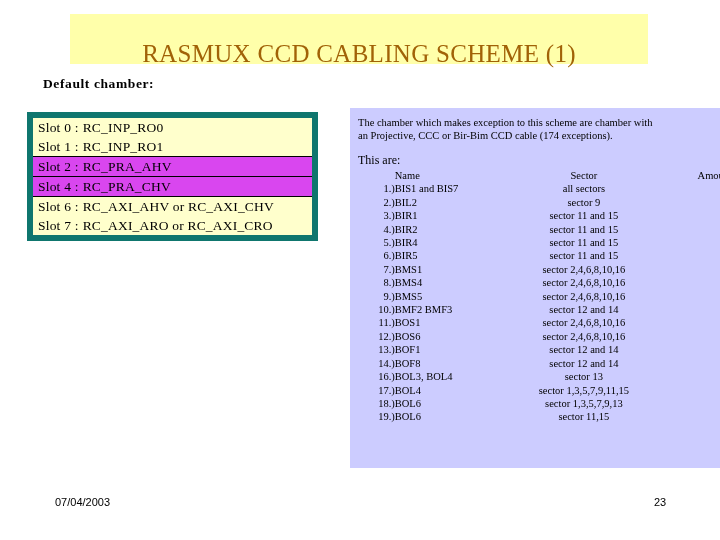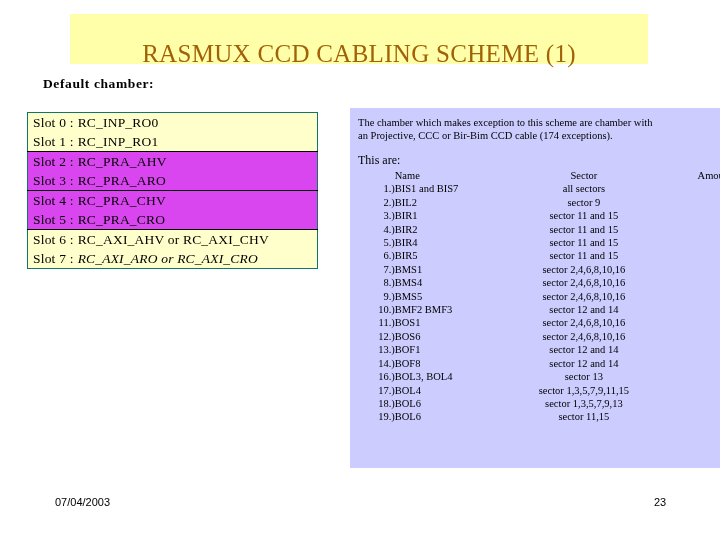--- a/index.html
+++ b/index.html
@@ -55,21 +55,21 @@
     letter-spacing: 0.6px;
     margin-left: 16px;
   }
 
   #slot-table {
     position: absolute;
     left: 27px;
     top: 112px;
     width: 291px;
     border-collapse: collapse;
-    border: 1px solid #0f766e;
+    border: 6px solid #0f766e;
     background: #ffffcc;
   }
   #slot-table td {
     padding: 0 0 0 5px;
     height: 19px;
     line-height: 19px;
     font-family: "Liberation Serif", serif;
     font-size: 13.5px;
     color: #000000;
     white-space: nowrap;
@@ -170,39 +170,31 @@
           <td style="padding-left: 4px; width: 100%;">RC_INP_RO0</td>
         </tr>
         <tr class="slot-row bg-yellow">
           <td class="slot-cell-label">Slot 1 :</td>
           <td style="padding-left: 4px; width: 100%;">RC_INP_RO1</td>
         </tr>
         <tr class="slot-row bg-green group-top">
           <td class="slot-cell-label">Slot 2 :</td>
           <td style="padding-left: 4px; width: 100%;">RC_PRA_AHV</td>
         </tr>
-        <tr class="slot-row bg-green">
-          <td class="slot-cell-label">Slot 3 :</td>
-          <td style="padding-left: 4px; width: 100%;">RC_PRA_ARO</td>
-        </tr>
         <tr class="slot-row bg-green group-top">
           <td class="slot-cell-label">Slot 4 :</td>
           <td style="padding-left: 4px; width: 100%;">RC_PRA_CHV</td>
         </tr>
-        <tr class="slot-row bg-green">
-          <td class="slot-cell-label">Slot 5 :</td>
-          <td style="padding-left: 4px; width: 100%;">RC_PRA_CRO</td>
-        </tr>
         <tr class="slot-row bg-yellow group-top">
           <td class="slot-cell-label">Slot 6 :</td>
           <td style="padding-left: 4px; width: 100%;">RC_AXI_AHV or RC_AXI_CHV</td>
         </tr>
         <tr class="slot-row bg-yellow">
           <td class="slot-cell-label">Slot 7 :</td>
-          <td style="padding-left: 4px; width: 100%; font-style: italic;">RC_AXI_ARO or RC_AXI_CRO</td>
+          <td style="padding-left: 4px; width: 100%;">RC_AXI_ARO or RC_AXI_CRO</td>
         </tr>
       </tbody>
   </table>
 
   <div id="exception-panel">
     <p class="panel-para" id="panel-intro-1">The chamber which makes exception to this scheme are chamber with</p>
     <p class="panel-para" id="panel-intro-2">an Projective, CCC or Bir-Bim CCD cable (174 exceptions).</p>
     <p class="panel-para" id="panel-thisare">This are:</p>
 
     <table id="exception-table">

